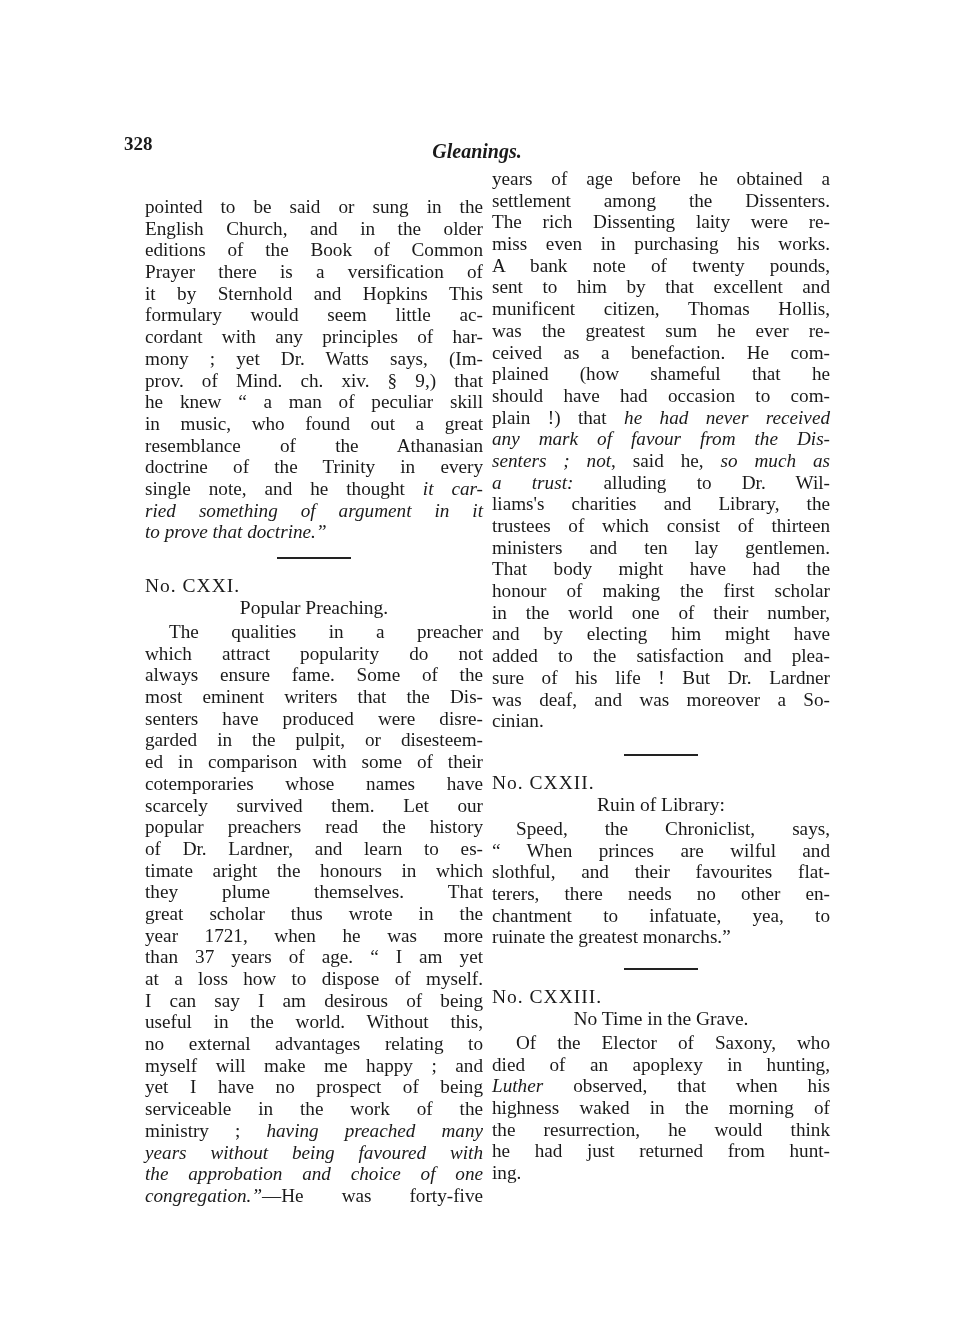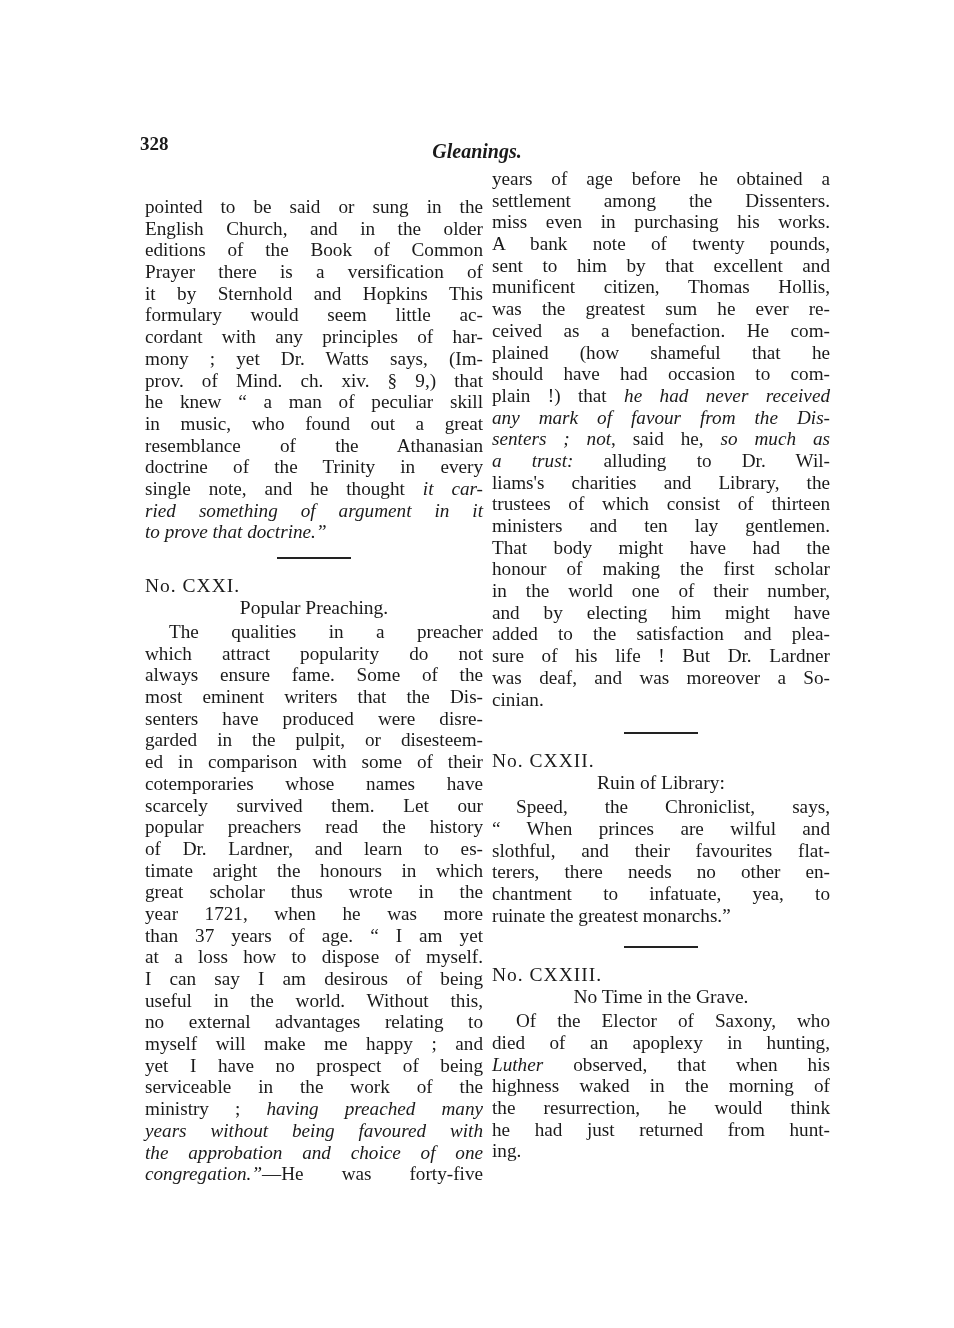--- a/index.html
+++ b/index.html
@@ -1,18 +1,18 @@
 <!DOCTYPE html>
 <html><head>
 <meta charset="utf-8">
 <style>
   html, body { margin: 0; padding: 0; background: #ffffff; }
   body { width: 954px; height: 1328px; position: relative; overflow: hidden;
          font-family: "Liberation Serif", "DejaVu Serif", serif; color: #1a1a1a; }
-  .page-number { position: absolute; left: 140px; top: 133px; font-size: 19px; font-weight: bold; }
+  .page-number { position: absolute; left: 124px; top: 133px; font-size: 19px; font-weight: bold; }
   .running-head { position: absolute; left: 0; width: 954px; top: 140px; text-align: center;
                   font-size: 20px; font-style: italic; font-weight: bold; }
   .col { position: absolute; top: 168px; width: 338px; }
   .col-left { left: 145px; margin-top: 28px; }
   .col-right { left: 492px; }
   .line { display: block; font-size: 19.2px; line-height: 21.7px; height: 21.7px;
           text-align: justify; text-align-last: justify; white-space: nowrap; overflow: visible; }
   .line.last { text-align-last: left; }
   .line.indent { text-indent: 24px; }
   .line i { font-style: italic; }
@@ -53,39 +53,41 @@
   <span class="line">always ensure fame. Some of the</span>
   <span class="line">most eminent writers that the Dis-</span>
   <span class="line">senters have produced were disre-</span>
   <span class="line">garded in the pulpit, or disesteem-</span>
   <span class="line">ed in comparison with some of their</span>
   <span class="line">cotemporaries whose names have</span>
   <span class="line">scarcely survived them. Let our</span>
   <span class="line">popular preachers read the history</span>
   <span class="line">of Dr. Lardner, and learn to es-</span>
   <span class="line">timate aright the honours in which</span>
+  <span class="line">they plume themselves. That</span>
   <span class="line">great scholar thus wrote in the</span>
   <span class="line">year 1721, when he was more</span>
   <span class="line">than 37 years of age. “ I am yet</span>
   <span class="line">at a loss how to dispose of myself.</span>
   <span class="line">I can say I am desirous of being</span>
   <span class="line">useful in the world. Without this,</span>
   <span class="line">no external advantages relating to</span>
   <span class="line">myself will make me happy ; and</span>
   <span class="line">yet I have no prospect of being</span>
   <span class="line">serviceable in the work of the</span>
   <span class="line"><span>ministry ; </span><i>having preached many</i></span>
   <span class="line"><i>years without being favoured with</i></span>
   <span class="line"><i>the approbation and choice of one</i></span>
   <span class="line"><i>congregation.”</i><span>—He was forty-five</span></span>
 </div>
 
 <div class="col col-right">
   <span class="line">years of age before he obtained a</span>
   <span class="line">settlement among the Dissenters.</span>
+  <span class="line">The rich Dissenting laity were re-</span>
   <span class="line">miss even in purchasing his works.</span>
   <span class="line">A bank note of twenty pounds,</span>
   <span class="line">sent to him by that excellent and</span>
   <span class="line">munificent citizen, Thomas Hollis,</span>
   <span class="line">was the greatest sum he ever re-</span>
   <span class="line">ceived as a benefaction. He com-</span>
   <span class="line">plained (how shameful that he</span>
   <span class="line">should have had occasion to com-</span>
   <span class="line"><span>plain !) that </span><i>he had never received</i></span>
   <span class="line"><i>any mark of favour from the Dis-</i></span>

